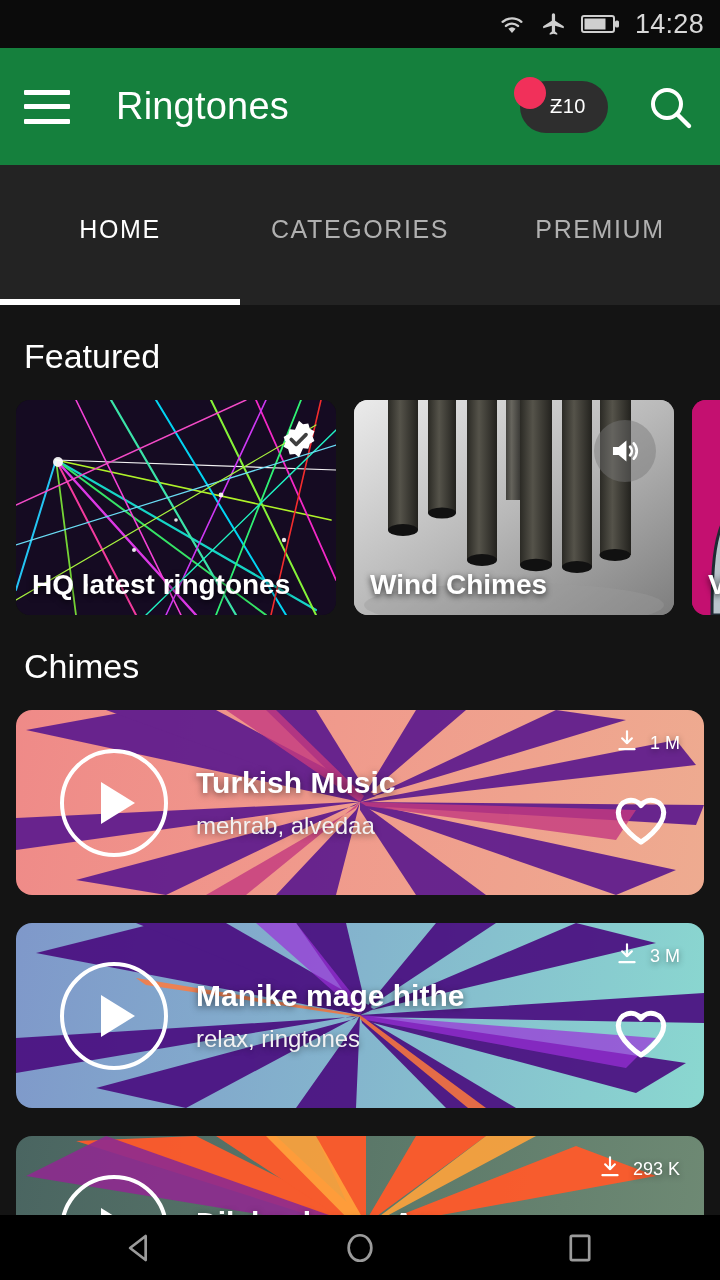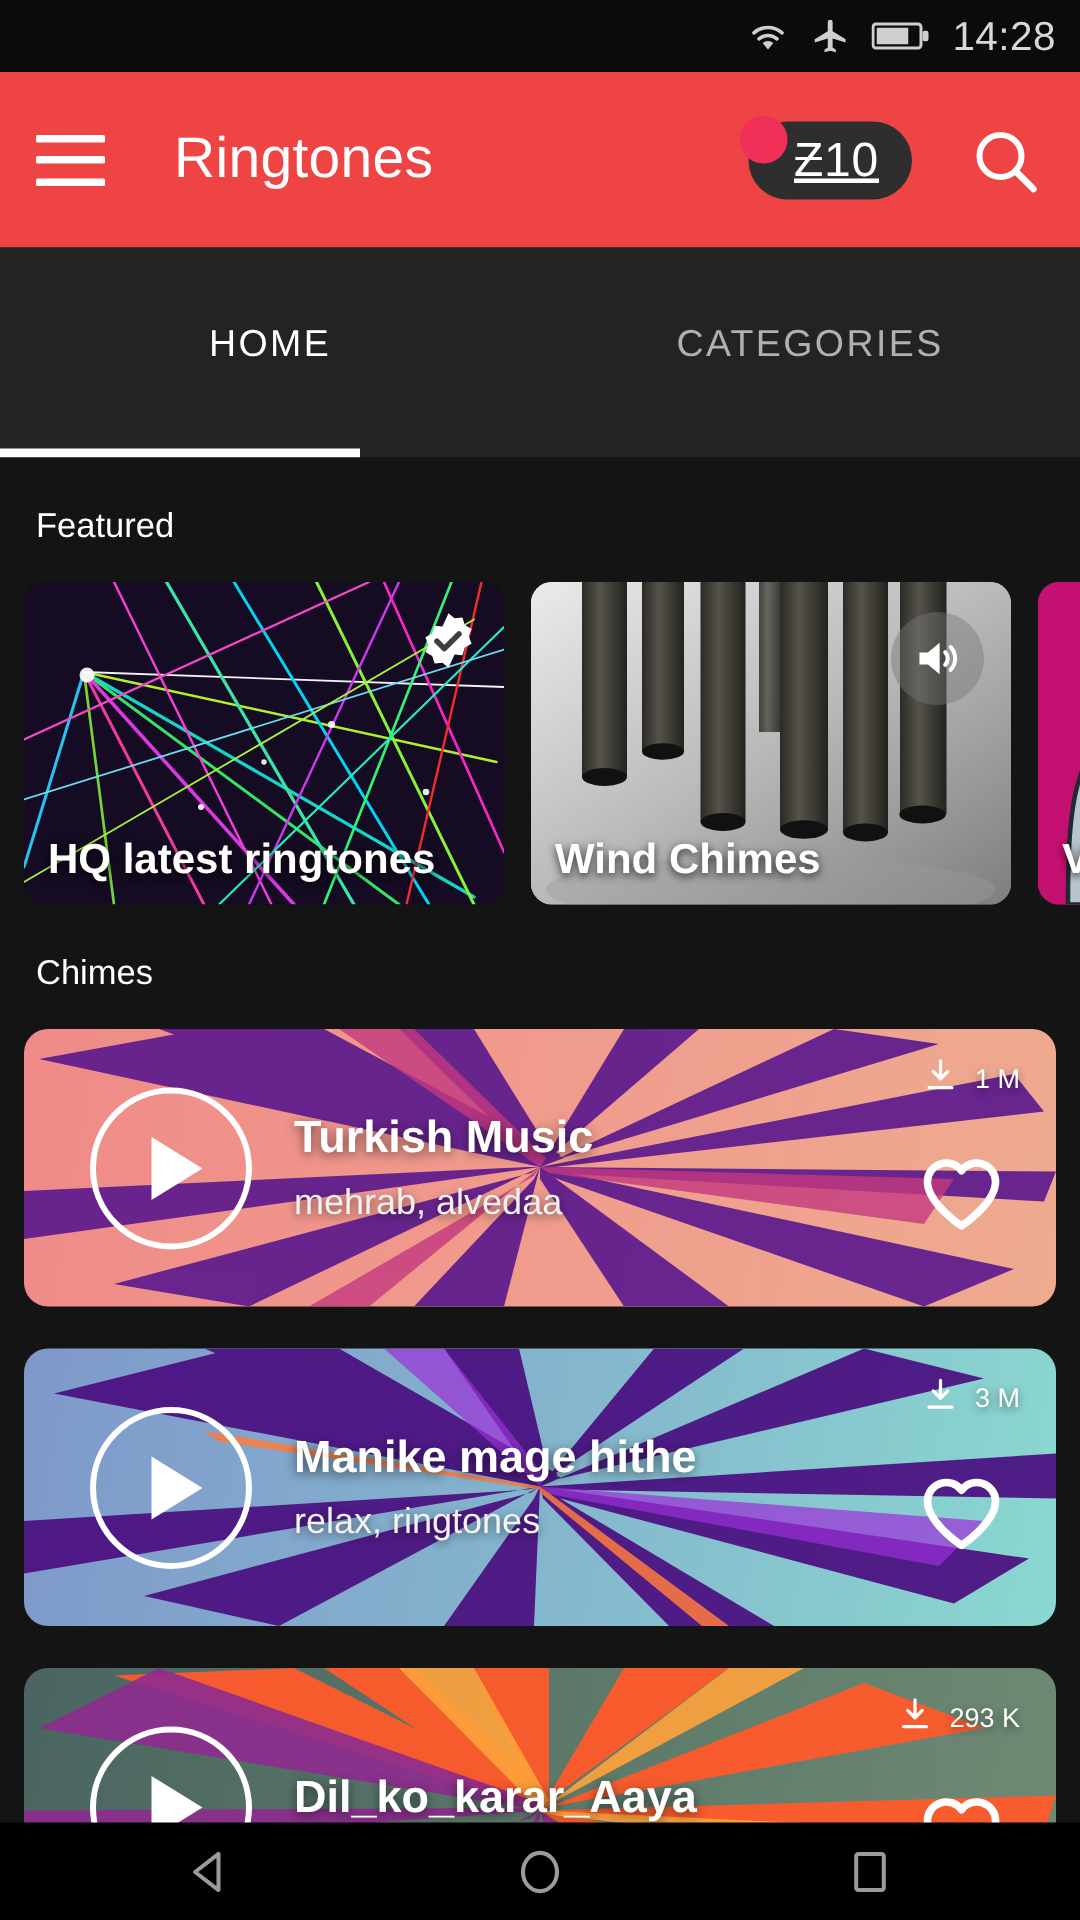--- a/index.html
+++ b/index.html
@@ -15,48 +15,48 @@
   .statusbar {
     height: 48px; background: #0b0b0b;
     display: flex; align-items: center; justify-content: flex-end;
     padding-right: 16px; gap: 14px;
   }
   .statusbar .si { display: flex; align-items: center; }
   .clock { color: #d8d8d8; font-size: 27px; letter-spacing: .3px; }
 
   
   .appbar {
-    height: 117px; background: #ef4444;
+    height: 117px; background: #15803d;
     display: flex; align-items: center; padding: 0 24px;
   }
   .hamburger { width: 46px; height: 34px; display:flex; flex-direction:column; justify-content:space-between; cursor:pointer; }
   .hamburger i { display:block; height:5px; background:#fff; border-radius:1px; }
   .app-title { color: #fff; font-size: 38px; margin-left: 46px; flex: 1; letter-spacing: .2px; }
   .coin-wrap { position: relative; margin-right: 36px; }
   .coin-pill {
     background: #2e2e2e; border-radius: 26px; height: 52px;
     padding: 0 22px 0 30px; display: flex; align-items: center;
-    color: #fff; font-size: 32px; letter-spacing: .5px; text-decoration: underline;
+    color: #fff; font-size: 20px; letter-spacing: .5px;
   }
   .coin-dot {
     position: absolute; left: -6px; top: -4px;
     width: 32px; height: 32px; border-radius: 50%; background: #f1305a;
   }
   .search-btn { width: 52px; height: 52px; display:flex; align-items:center; justify-content:center; cursor:pointer; }
 
   
   .tabs { height: 140px; background: #232323; display: flex; position: relative; }
   .tab { flex: 1; display: flex; align-items: center; justify-content: center;
          color: #b0b0b0; font-size: 25px; letter-spacing: 1.6px; padding-bottom: 12px; cursor: pointer; }
   .tab.active { color: #fff; }
   .tab-indicator { position: absolute; bottom: 0; left: 0; width: 240px; height: 6px; background: #fff; }
 
   
   .content { position: relative; background: #141414; height: 935px; overflow: hidden; }
-  .section-title { color: #fff; font-size: 23px; padding: 32px 0 24px 24px; }
+  .section-title { color: #fff; font-size: 34px; padding: 32px 0 24px 24px; }
 
   
   .featured-row { display: flex; gap: 18px; padding-left: 16px; }
   .fcard {
     position: relative; width: 320px; height: 215px; flex: 0 0 auto;
     border-radius: 14px; overflow: hidden;
   }
   .fcard-label {
     position: absolute; left: 16px; bottom: 14px; color:#fff;
     font-size: 28px; font-weight: bold; text-shadow: 0 2px 6px rgba(0,0,0,.75);
@@ -141,20 +141,21 @@
       <svg width="48" height="48" viewBox="0 0 24 24">
         <circle cx="10.5" cy="10.5" r="7" fill="none" stroke="#fff" stroke-width="2"></circle>
         <line x1="15.6" y1="15.6" x2="21.5" y2="21.5" stroke="#fff" stroke-width="2.2" stroke-linecap="round"></line>
       </svg>
     </div>
   </div>
 
   <div class="tabs">
     <div class="tab active">HOME</div>
     <div class="tab">CATEGORIES</div>
+    <div class="tab">PREMIUM</div>
     <div class="tab-indicator"></div>
   </div>
 
   <div class="content">
 
     <div class="section-title">Featured</div>
 
     <div class="featured-row">
 
       <div class="fcard art-laser">

